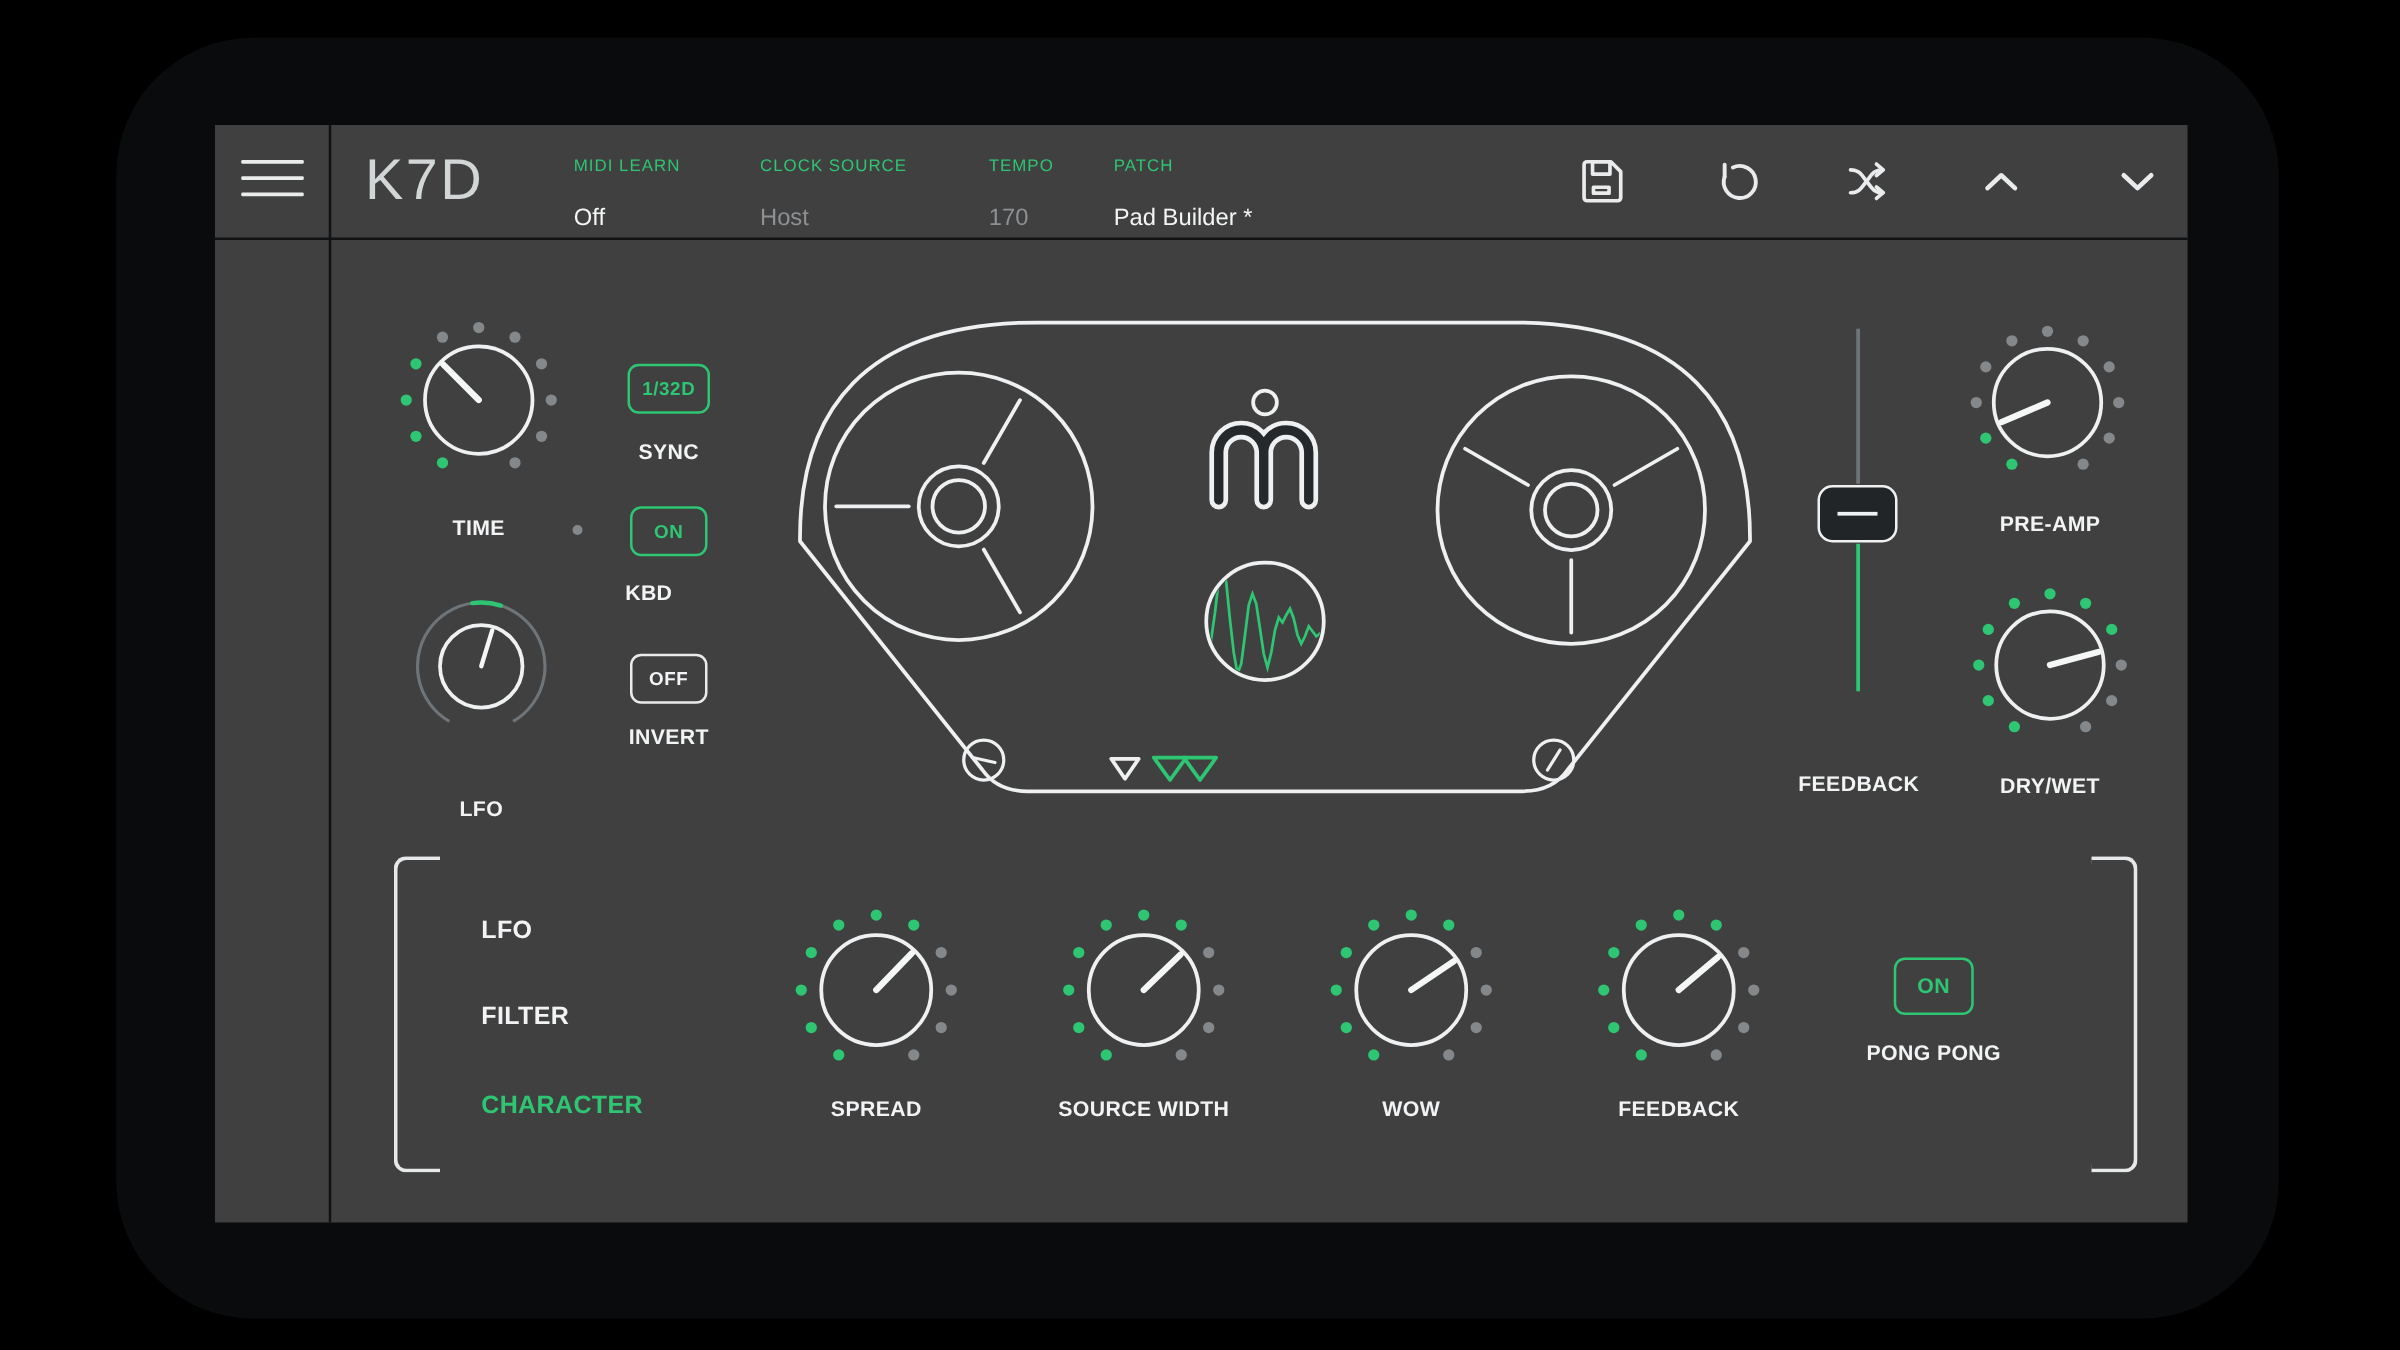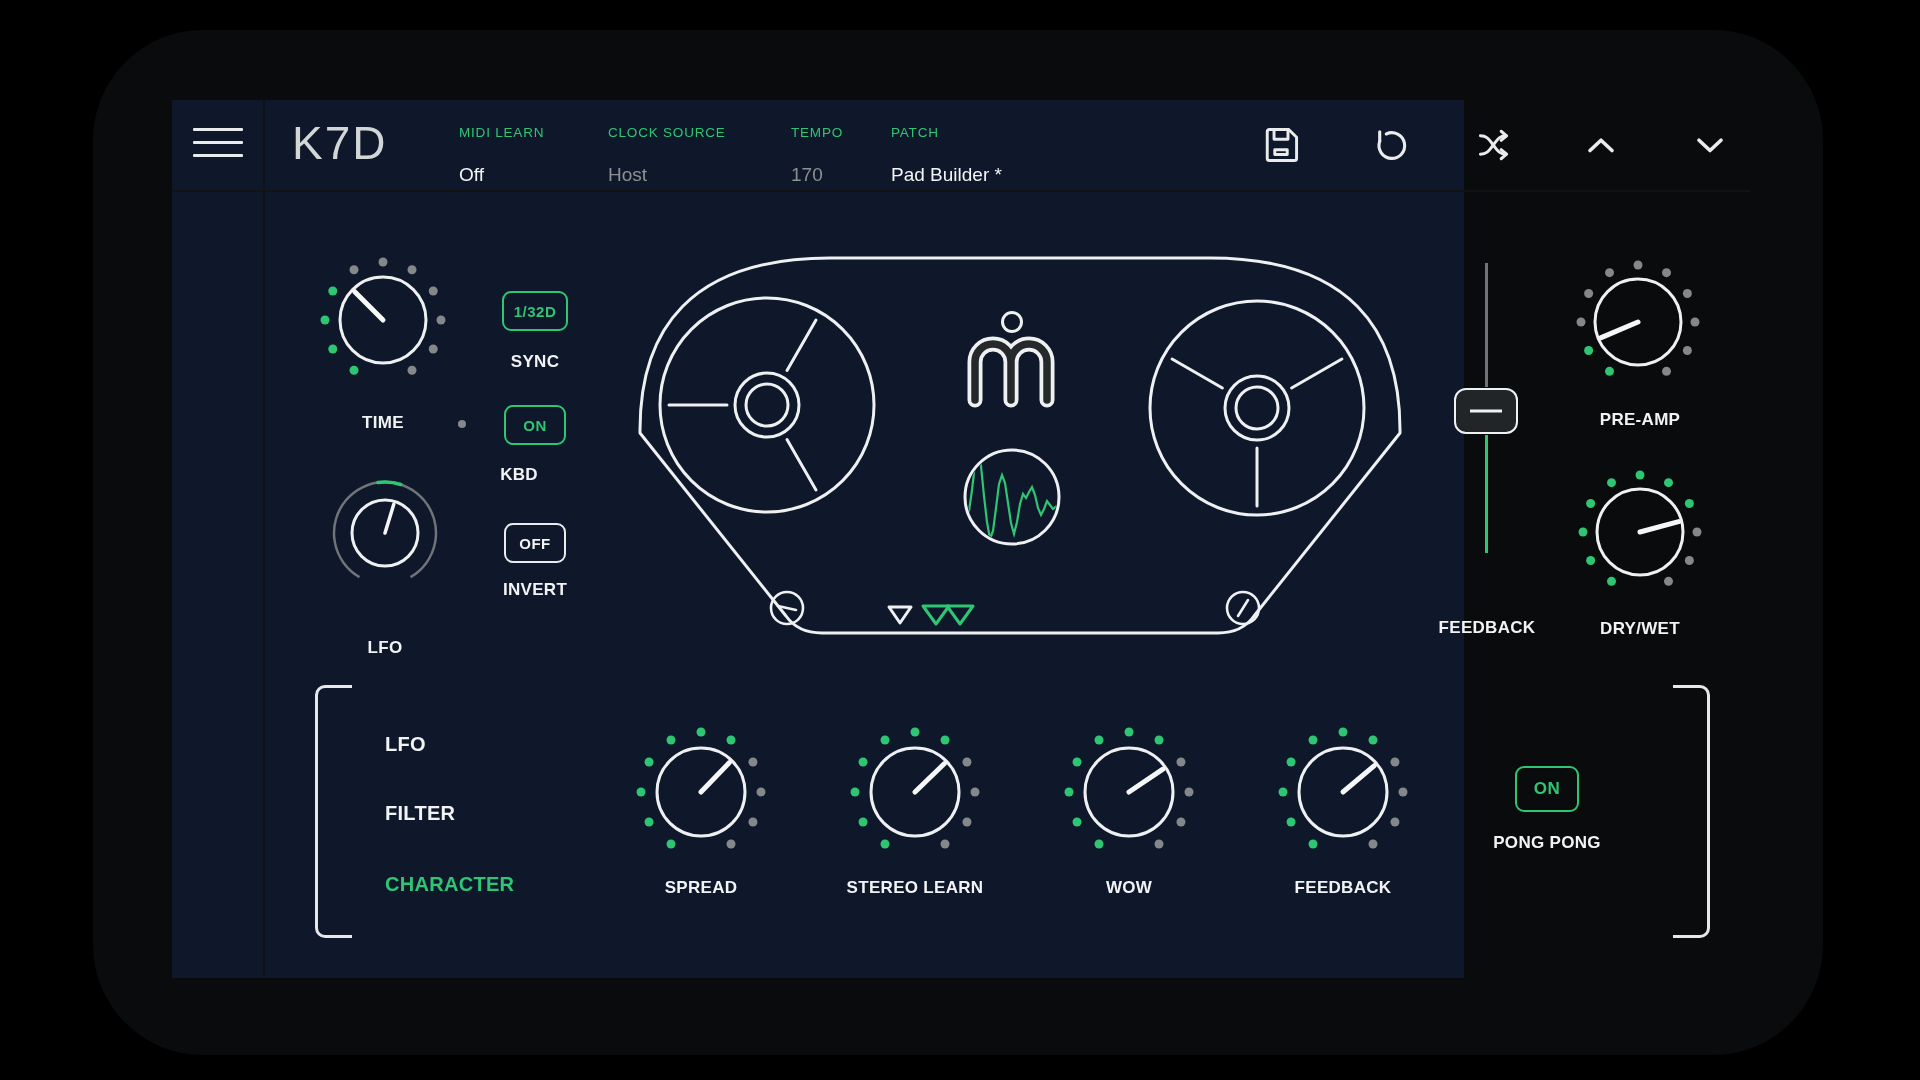--- a/index.html
+++ b/index.html
@@ -1,20 +1,20 @@
 <!DOCTYPE html>
 <html style="--accent: #2ec573;"><head>
 <meta charset="utf-8">
 <style>
   html,body{margin:0;padding:0;background:#000;}
   .stage{position:relative;width:1920px;height:1080px;background:#000;overflow:hidden;
          font-family:"Liberation Sans", sans-serif;}
   .shadow-frame{position:absolute;left:93px;top:30px;width:1730px;height:1025px;
                 border-radius:110px;background:#0a0b0c;}
-  .window{position:absolute;left:172px;top:100px;width:1292px;height:878px;background:#0f172a;text-align:center;}
+  .window{position:absolute;left:172px;top:100px;width:1578px;height:878px;background:#404040;text-align:center;}
   .v-divider{position:absolute;left:91px;top:0;width:2px;height:878px;background:#101214;}
   .h-divider{position:absolute;left:0;top:90px;width:1578px;height:2px;background:#101214;}
 
   .hamburger{position:absolute;left:21px;top:26px;width:50px;height:32px;cursor:pointer;}
   .hamburger span{position:absolute;left:0;width:50px;height:3px;background:#e9ebec;border-radius:1px;}
   .hamburger span:nth-child(1){top:2px}
   .hamburger span:nth-child(2){top:15px}
   .hamburger span:nth-child(3){top:28px}
 
   .brand{position:absolute;left:120px;top:17px;font-size:46px;font-weight:200;
@@ -290,21 +290,21 @@
         <circle cx="39.99999999999997" cy="18.038475772933694" r="4.5" fill="#2ec573"></circle>
         <circle cx="69.99999999999999" cy="10" r="4.5" fill="#2ec573"></circle>
         <circle cx="99.99999999999996" cy="18.03847577293366" r="4.5" fill="#2ec573"></circle>
         <circle cx="121.96152422706632" cy="40.000000000000014" r="4.5" fill="#85888b"></circle>
         <circle cx="130" cy="69.99999999999999" r="4.5" fill="#85888b"></circle>
         <circle cx="121.96152422706635" cy="99.99999999999996" r="4.5" fill="#85888b"></circle>
         <circle cx="99.99999999999999" cy="121.96152422706632" r="4.5" fill="#85888b"></circle>
         <circle cx="70" cy="70" r="44" fill="none" stroke="#eef0f1" stroke-width="3"></circle>
         <line x1="70" y1="70" x2="99.43538462985761" y2="41.57457948081783" stroke="#f5f6f6" stroke-width="5" stroke-linecap="round"></line>
       </svg>
-    <div class="label" style="left:743px;top:778px">STEREO LEARN</div>
+    <div class="label" style="left:743px;top:778px">SOURCE WIDTH</div>
 
     <svg class="knob" width="140" height="140" style="left:887px;top:622px">
         <circle cx="39.99999999999999" cy="121.96152422706632" r="4.5" fill="#2ec573"></circle>
         <circle cx="18.038475772933694" cy="100.00000000000003" r="4.5" fill="#2ec573"></circle>
         <circle cx="10" cy="70.00000000000001" r="4.5" fill="#2ec573"></circle>
         <circle cx="18.038475772933687" cy="39.99999999999999" r="4.5" fill="#2ec573"></circle>
         <circle cx="39.99999999999997" cy="18.038475772933694" r="4.5" fill="#2ec573"></circle>
         <circle cx="69.99999999999999" cy="10" r="4.5" fill="#2ec573"></circle>
         <circle cx="99.99999999999996" cy="18.03847577293366" r="4.5" fill="#2ec573"></circle>
         <circle cx="121.96152422706632" cy="40.000000000000014" r="4.5" fill="#85888b"></circle>

